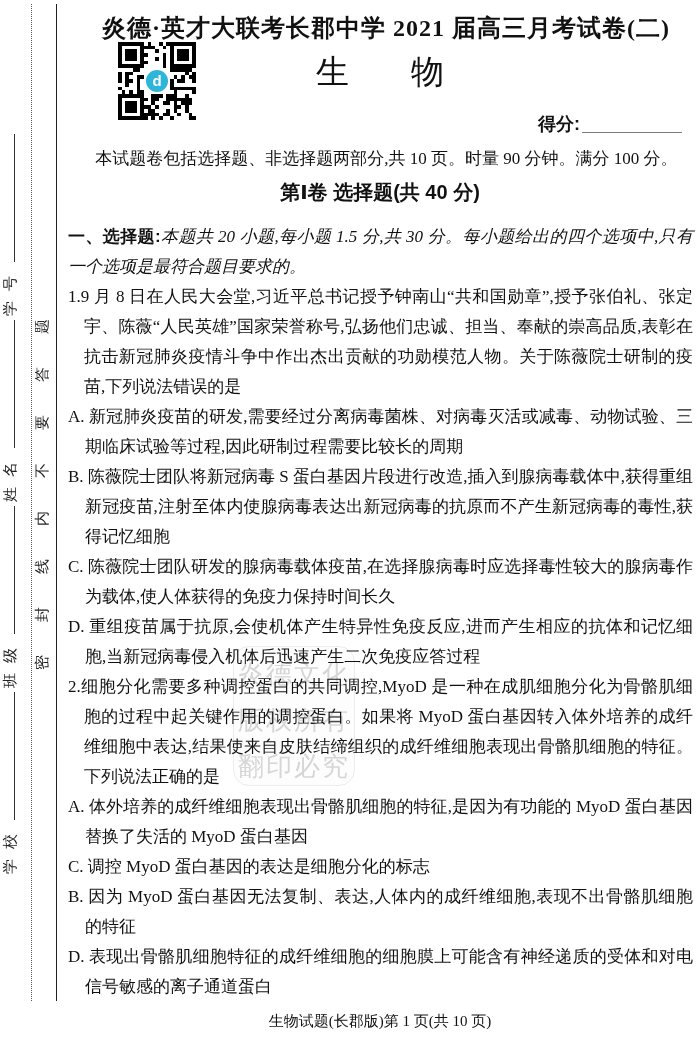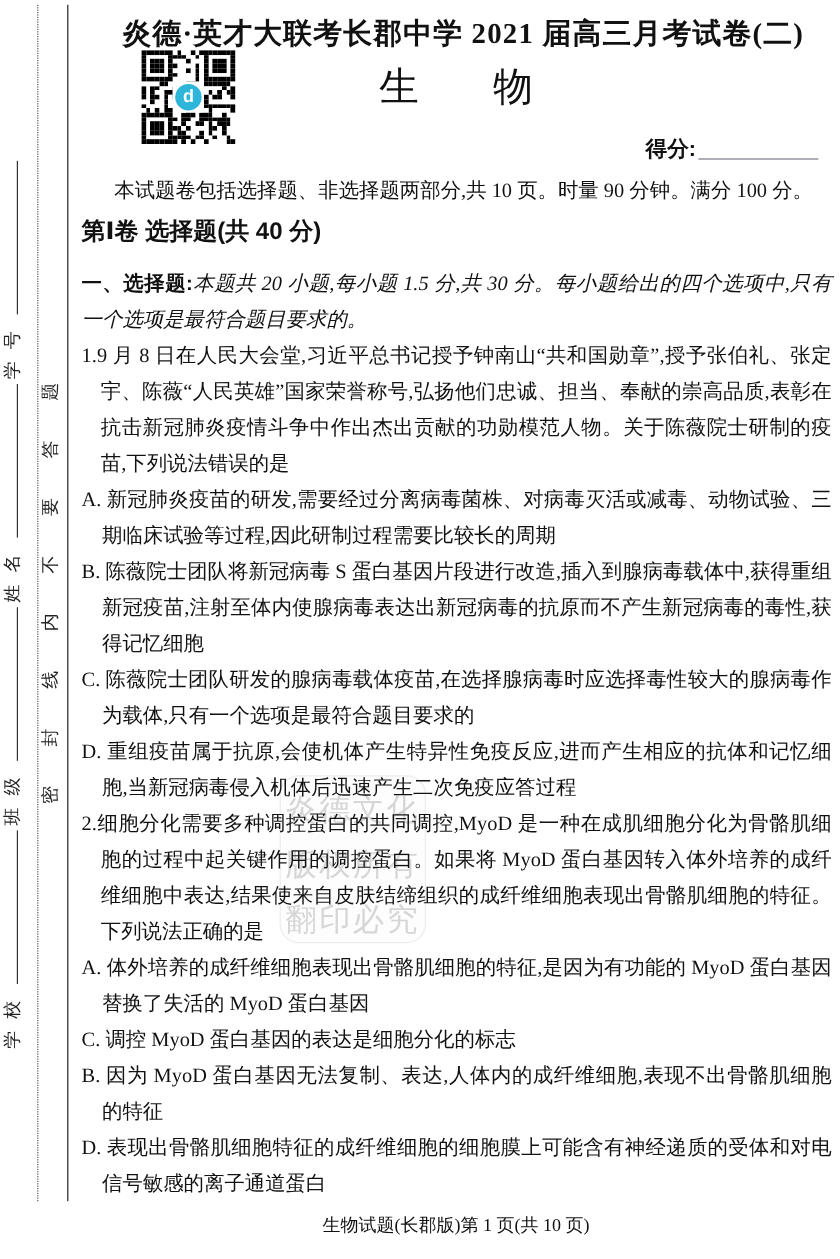--- a/index.html
+++ b/index.html
@@ -50,21 +50,21 @@
     position:absolute;left:538px;top:112px;display:flex;align-items:flex-end;
     font-family:"Liberation Sans","DejaVu Sans",sans-serif;
   }
   .score-label{font-size:18px;font-weight:bold;text-align:right;}
   .score-blank{display:inline-block;width:100px;height:1px;border-bottom:1px solid #7a7a88;margin:0 0 3px 2px;}
   .intro{
     position:absolute;left:68px;top:146px;width:624px;margin:0;
     font-size:17px;line-height:26px;text-align:justify;text-indent:1.6em;
   }
   .part-title{
-    position:absolute;left:68px;top:179px;width:624px;text-align:left;margin:0;
+    position:absolute;left:68px;top:179px;width:624px;text-align:center;margin:0;
     font-size:20px;font-weight:bold;
     font-family:"Liberation Sans","DejaVu Sans",sans-serif;
   }
   
   .content{
     position:absolute;left:68px;top:222px;width:625px;z-index:1;
     font-size:17px;line-height:30px;text-align:justify;
   }
   .content p{margin:0;}
   .section-head .lead{
@@ -571,21 +571,21 @@
 <div class="content">
   <p class="section-head">
     <span class="lead">一、选择题:</span><span class="instr">本题共 20 小题,每小题 1.5 分,共 30 分。每小题给出的四个选项中,只有一个选项是最符合题目要求的。</span>
   </p>
 
   <div class="question">
     <p class="stem"><span>1.</span><span>9 月 8 日在人民大会堂,习近平总书记授予钟南山“共和国勋章”,授予张伯礼、张定宇、陈薇“人民英雄”国家荣誉称号,弘扬他们忠诚、担当、奉献的崇高品质,表彰在抗击新冠肺炎疫情斗争中作出杰出贡献的功勋模范人物。关于陈薇院士研制的疫苗,下列说法错误的是</span></p>
     <div class="options">
       <p class="option"><span>A.</span> <span>新冠肺炎疫苗的研发,需要经过分离病毒菌株、对病毒灭活或减毒、动物试验、三期临床试验等过程,因此研制过程需要比较长的周期</span></p>
       <p class="option"><span>B.</span> <span>陈薇院士团队将新冠病毒 S 蛋白基因片段进行改造,插入到腺病毒载体中,获得重组新冠疫苗,注射至体内使腺病毒表达出新冠病毒的抗原而不产生新冠病毒的毒性,获得记忆细胞</span></p>
-      <p class="option"><span>C.</span> <span>陈薇院士团队研发的腺病毒载体疫苗,在选择腺病毒时应选择毒性较大的腺病毒作为载体,只有一个选项是最符合题目要求的</span></p>
+      <p class="option"><span>C.</span> <span>陈薇院士团队研发的腺病毒载体疫苗,在选择腺病毒时应选择毒性较大的腺病毒作为载体,使人体获得的免疫力保持时间长久</span></p>
       <p class="option"><span>D.</span> <span>重组疫苗属于抗原,会使机体产生特异性免疫反应,进而产生相应的抗体和记忆细胞,当新冠病毒侵入机体后迅速产生二次免疫应答过程</span></p>
     </div>
   </div>
 
   <div class="question">
     <p class="stem"><span>2.</span><span>细胞分化需要多种调控蛋白的共同调控,MyoD 是一种在成肌细胞分化为骨骼肌细胞的过程中起关键作用的调控蛋白。如果将 MyoD 蛋白基因转入体外培养的成纤维细胞中表达,结果使来自皮肤结缔组织的成纤维细胞表现出骨骼肌细胞的特征。下列说法正确的是</span></p>
     <div class="options">
       <p class="option"><span>A.</span> <span>体外培养的成纤维细胞表现出骨骼肌细胞的特征,是因为有功能的 MyoD 蛋白基因替换了失活的 MyoD 蛋白基因</span></p>
       <p class="option"><span>C.</span> <span>调控 MyoD 蛋白基因的表达是细胞分化的标志</span></p>
       <p class="option"><span>B.</span> <span>因为 MyoD 蛋白基因无法复制、表达,人体内的成纤维细胞,表现不出骨骼肌细胞的特征</span></p>

